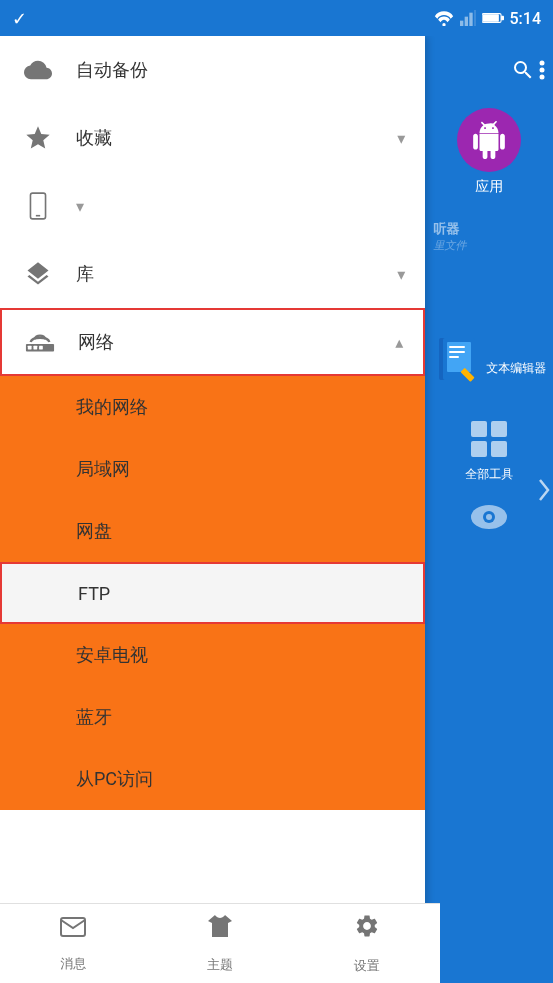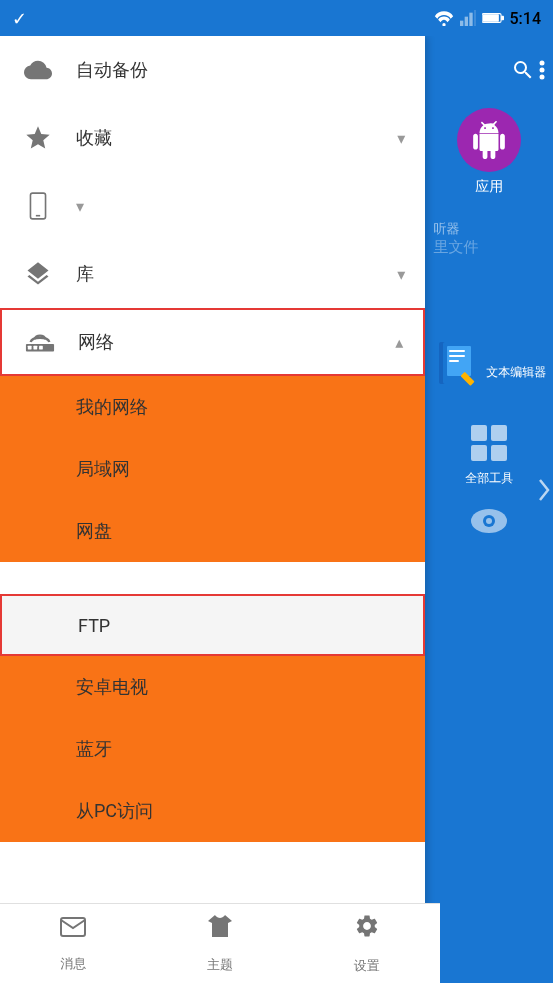--- a/index.html
+++ b/index.html
@@ -31,21 +31,21 @@
     .status-bar-right {
       display: flex;
       align-items: center;
       gap: 6px;
     }
     .check-icon {
       color: white;
       font-size: 18px;
     }
     .status-time {
-      color: #000000;
+      color: #ffffff;
       font-size: 16px;
       font-weight: 500;
     }
 
     
     .main-layout {
       display: flex;
       width: 553px;
       height: 947px;
     }
@@ -332,21 +332,21 @@
 
       <div class="sidebar-subitem">
         <span class="sidebar-subitem-label">我的网络</span>
       </div>
       <div class="sidebar-subitem">
         <span class="sidebar-subitem-label">局域网</span>
       </div>
       <div class="sidebar-subitem">
         <span class="sidebar-subitem-label">网盘</span>
       </div>
-      <div class="sidebar-subitem active-sub" style="border: 2px solid #e53935; background: #f5f5f5; margin-top: 32px;">
+      <div class="sidebar-subitem active-sub" style="border: 2px solid #e53935; background: #f5f5f5;">
         <span class="sidebar-subitem-label">FTP</span>
       </div>
       <div class="sidebar-subitem">
         <span class="sidebar-subitem-label">安卓电视</span>
       </div>
       <div class="sidebar-subitem">
         <span class="sidebar-subitem-label">蓝牙</span>
       </div>
       <div class="sidebar-subitem">
         <span class="sidebar-subitem-label">从PC访问</span>
@@ -400,22 +400,22 @@
       <div class="app-icon-circle">
         <svg width="38" height="38" viewBox="0 0 24 24" fill="white">
           <path d="M6 18c0 .55.45 1 1 1h1v3.5c0 .83.67 1.5 1.5 1.5s1.5-.67 1.5-1.5V19h2v3.5c0 .83.67 1.5 1.5 1.5s1.5-.67 1.5-1.5V19h1c.55 0 1-.45 1-1V8H6v10zM3.5 8C2.67 8 2 8.67 2 9.5v7c0 .83.67 1.5 1.5 1.5S5 17.33 5 16.5v-7C5 8.67 4.33 8 3.5 8zm17 0c-.83 0-1.5.67-1.5 1.5v7c0 .83.67 1.5 1.5 1.5s1.5-.67 1.5-1.5v-7c0-.83-.67-1.5-1.5-1.5zm-4.97-5.84l1.3-1.3c.2-.2.2-.51 0-.71-.2-.2-.51-.2-.71 0l-1.48 1.48A5.84 5.84 0 0 0 12 1.5c-.96 0-1.86.23-2.66.63L7.86.65c-.2-.2-.51-.2-.71 0-.2.2-.2.51 0 .71l1.3 1.3C7.01 3.76 6 5.52 6 7.5h12c0-1.98-1.01-3.74-2.47-4.84zM10 5H9V4h1v1zm5 0h-1V4h1v1z"></path>
         </svg>
       </div>
       <span class="app-label">应用</span>
     </div>
 
     <div class="right-section-2" style="margin-top:24px; width:100%; padding:0 8px;">
       <div style="display:flex; flex-direction:column; align-items:flex-start; width:100%;">
-        <span class="media-label-dim" style="font-size:13px; color:rgba(255,255,255,0.55);">听器</span>
-        <span class="media-sublabel" style="font-size:15px; color:rgba(255,255,255,0.35);">里文件</span>
+        <span class="media-label-dim" style="font-size:13px; color:rgba(255,255,255,0.55);font-weight:bold;">听器</span>
+        <span class="media-sublabel" style="font-size:11px; color:rgba(255,255,255,0.35);font-style:italic;">里文件</span>
       </div>
     </div>
 
     <div class="right-section-3" style="margin-top: 80px;">
       <div class="text-edit-icon">
         <svg width="48" height="58" viewBox="0 0 48 58" fill="none">
           <rect x="4" y="2" width="32" height="42" rx="2" fill="#1565C0"></rect>
           <rect x="8" y="2" width="32" height="42" rx="2" fill="#1976D2"></rect>
           <rect x="12" y="6" width="24" height="30" rx="1" fill="#42A5F5"></rect>
           <rect x="14" y="10" width="16" height="2" rx="1" fill="white"></rect>

